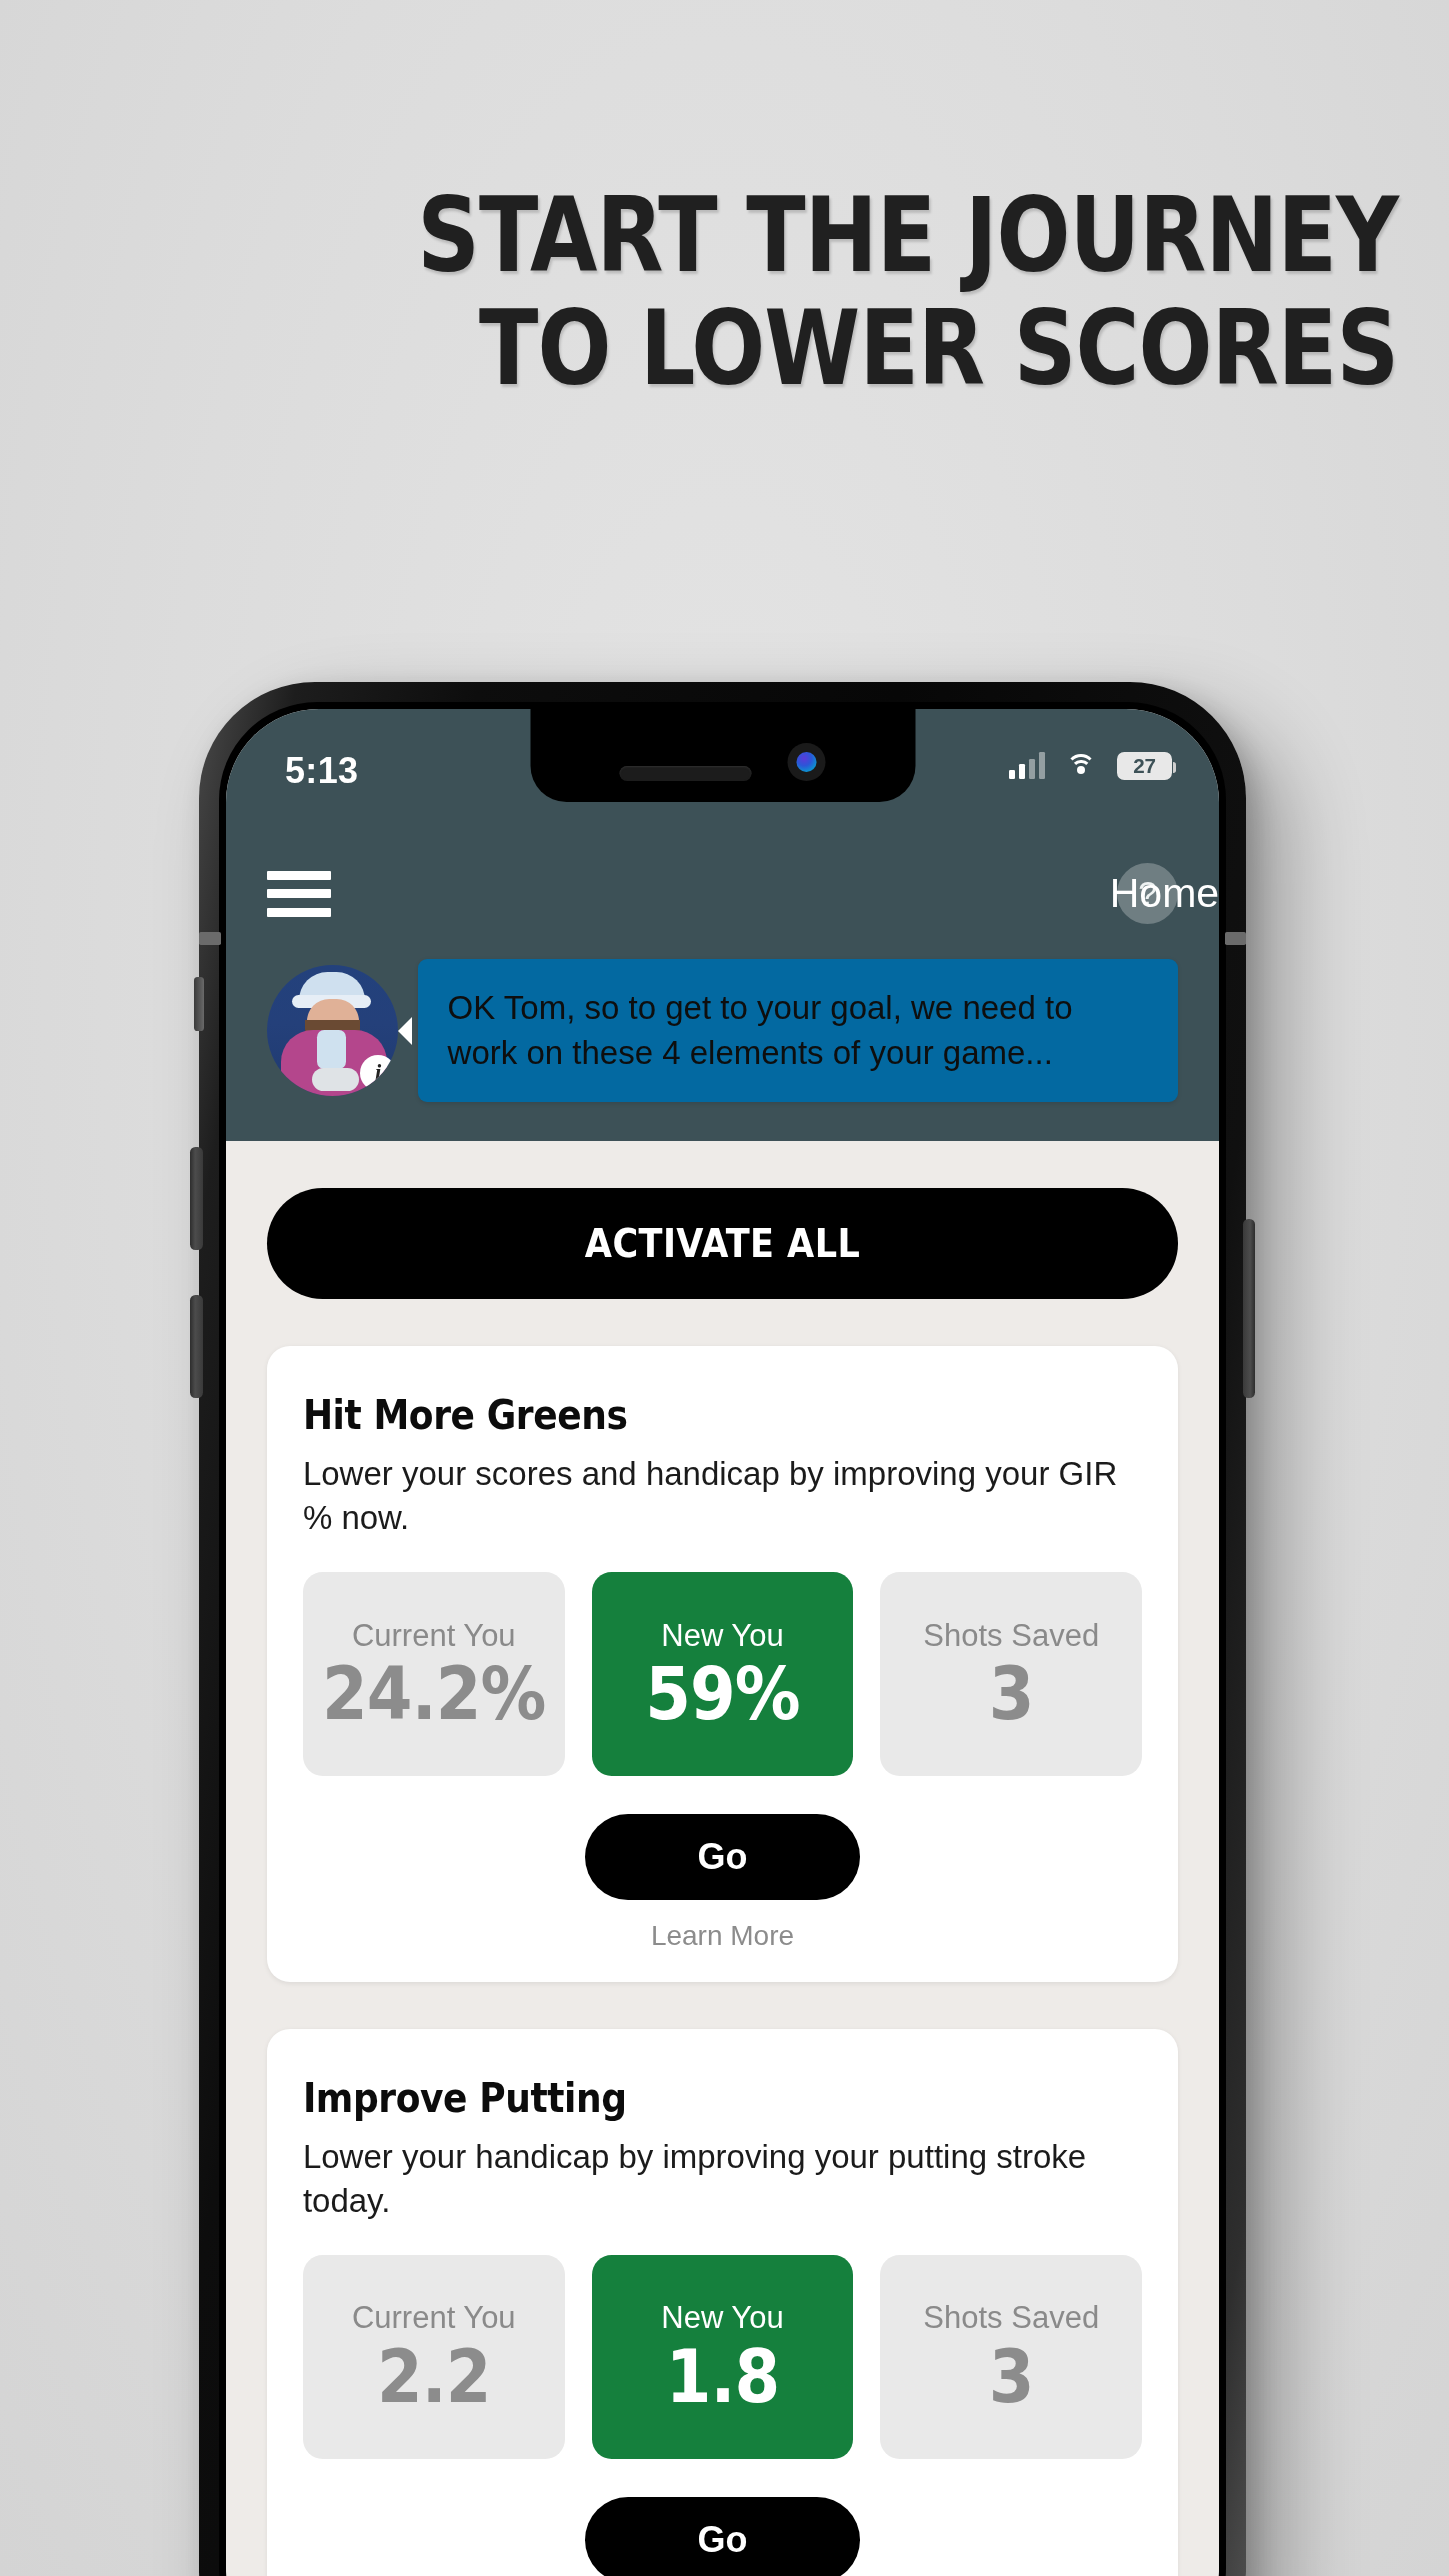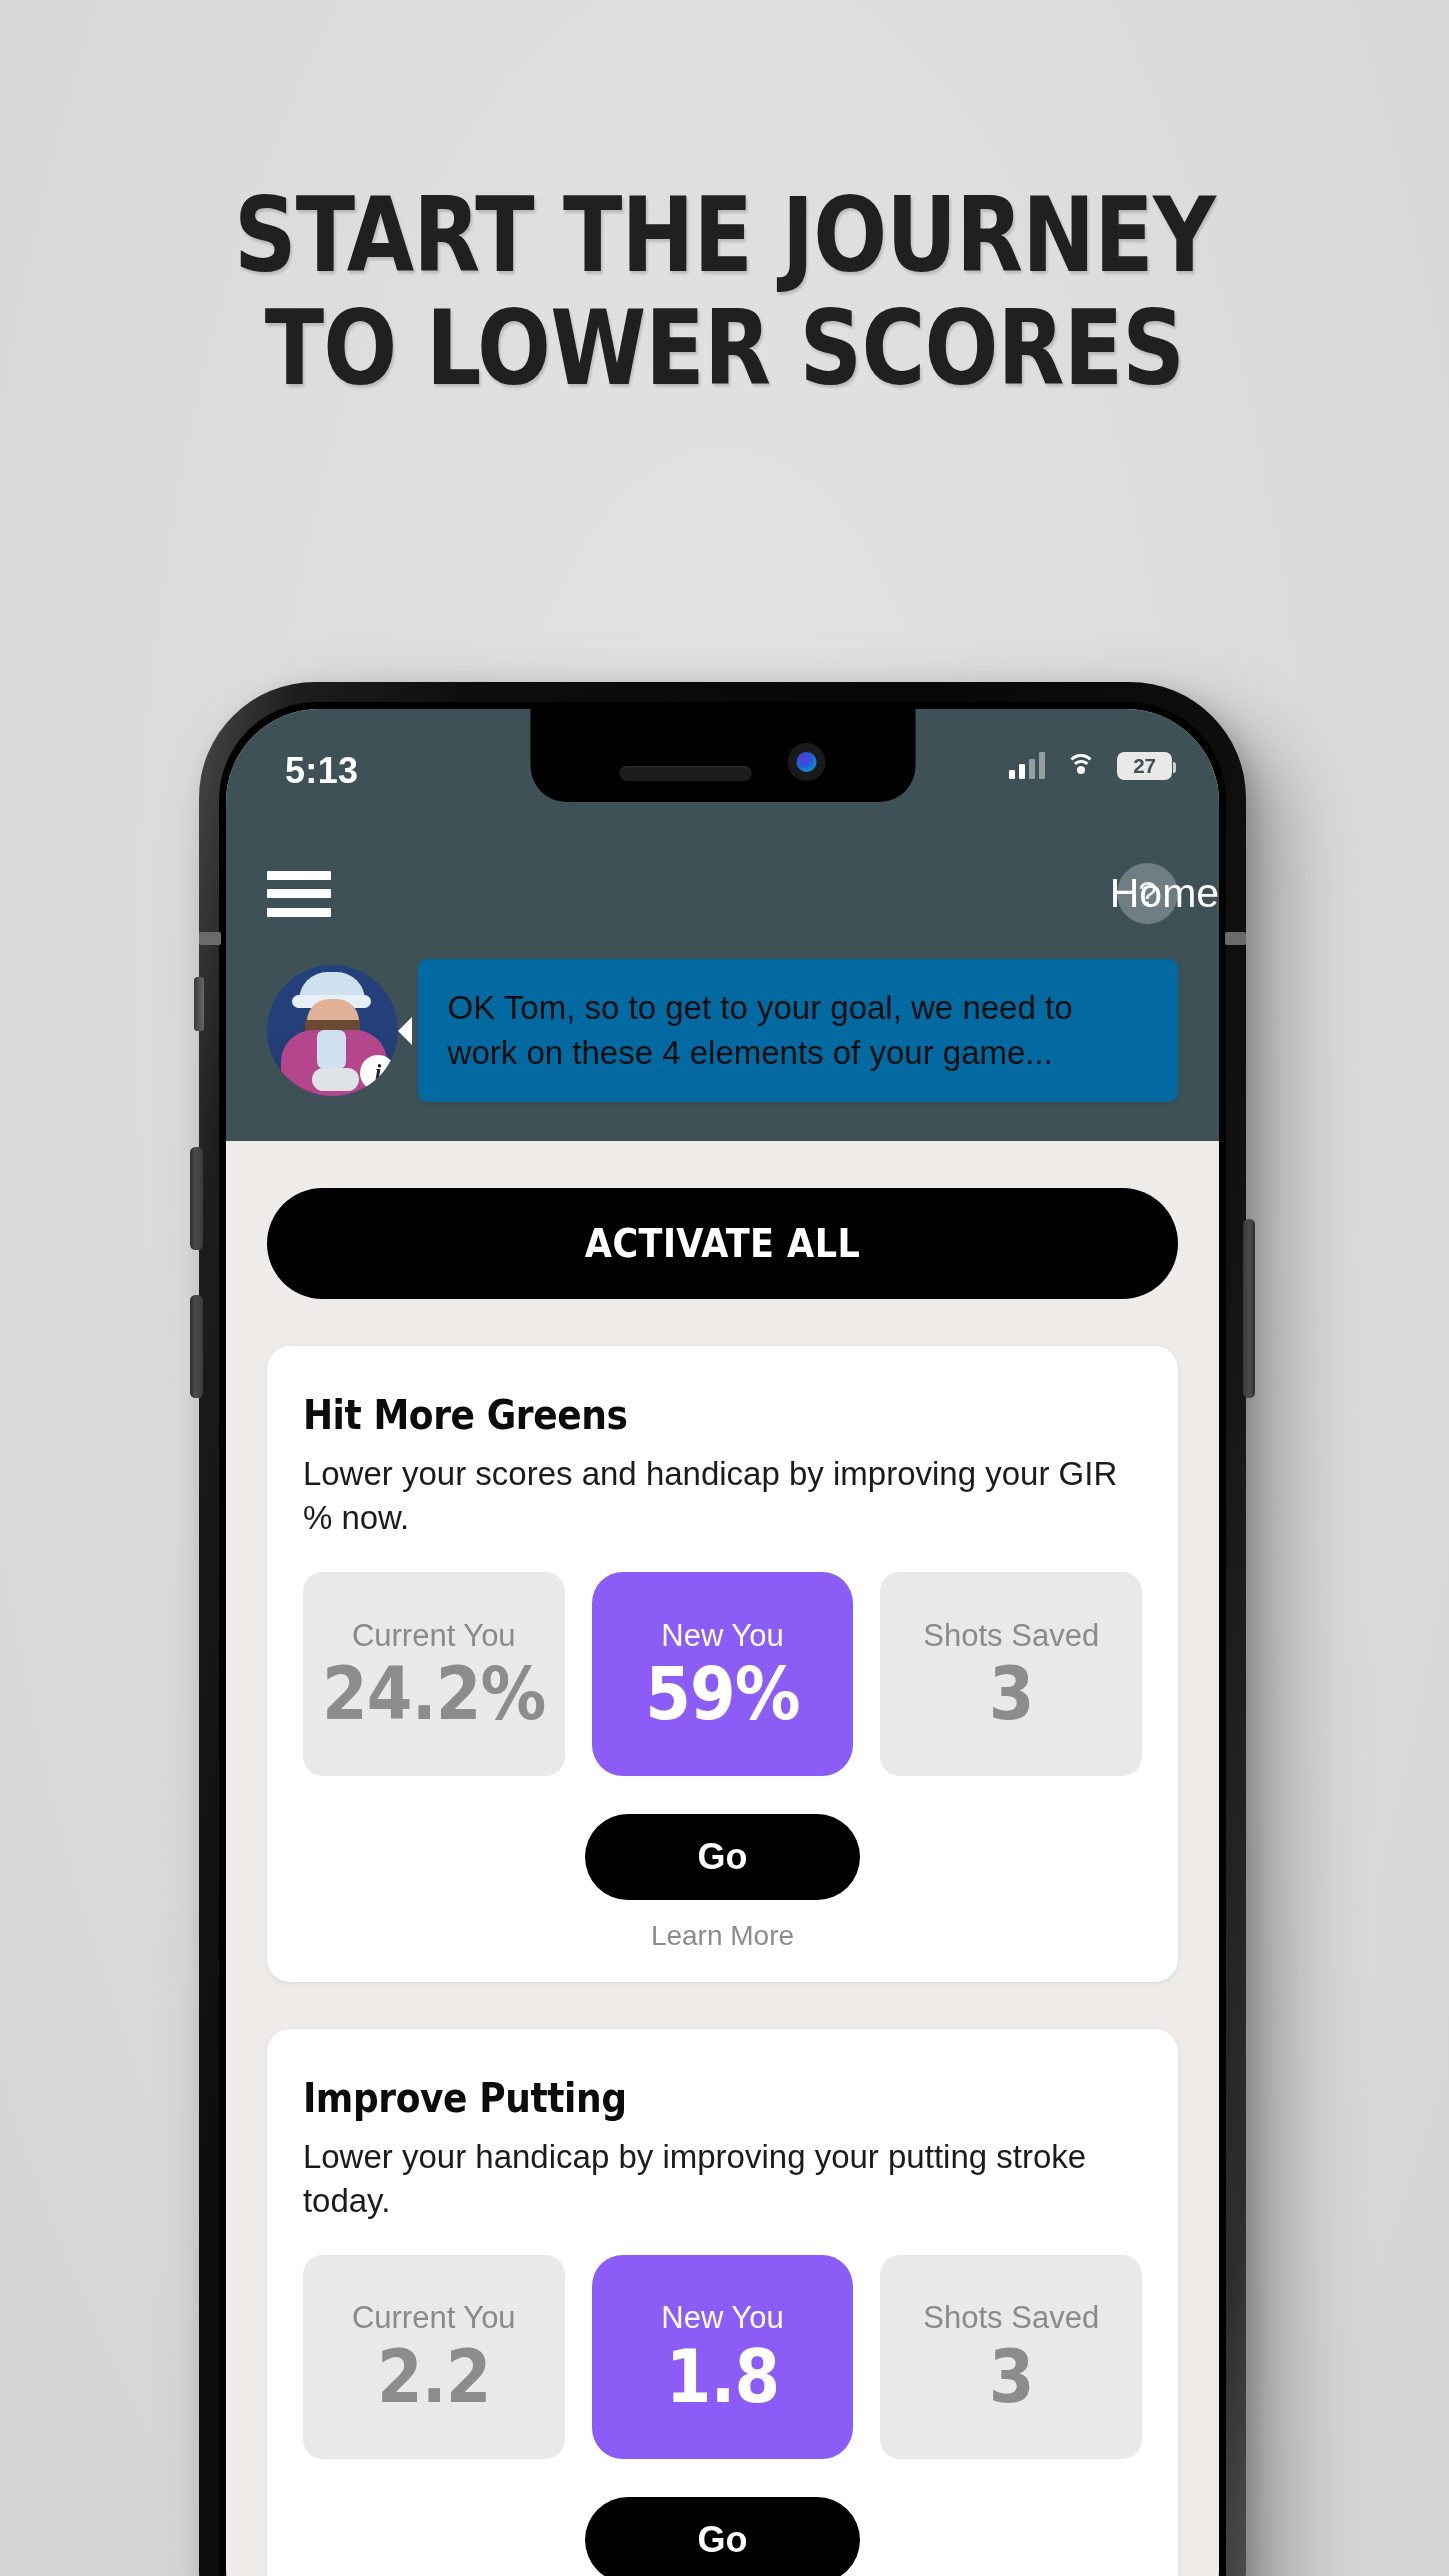--- a/index.html
+++ b/index.html
@@ -12,21 +12,21 @@
 
   body {
     background: radial-gradient(ellipse at 50% 38%, #e4e4e4 0%, #dcdcdc 55%, #d4d4d4 100%);
     position:relative;
   }
 
   
   .headline-wrap {
     position:absolute;
     top:179px; left:0; right:0;
-    text-align:center;
+    text-align:right;
   }
   .headline-line {
     font-family:"Liberation Sans Narrow","DejaVu Sans Condensed","Liberation Sans", sans-serif;
     font-weight:bold;
     font-size:104px;
     line-height:1.09;
     letter-spacing:-0.9px;
     color:#202020;
     transform:scaleX(0.93);
     text-shadow:1.8px 2.7px 2.7px rgba(0,0,0,0.16);
@@ -311,21 +311,21 @@
   }
   .tile {
     flex:1;
     height:204px;
     border-radius:19.7px;
     background:#e9e9e9;
     display:flex;flex-direction:column;
     align-items:center;justify-content:center;
     gap:3.6px;
   }
-  .tile.accent { background:#8b5cf6;border-radius:31px; }
+  .tile.accent { background:#15803d; }
   .tile-label {
     font-size:31px;
     color:#8a8a8a;
     font-weight:400;
   }
   .tile.accent .tile-label { color:#ffffff; }
   .tile-value {
     font-family:"Liberation Sans Narrow","DejaVu Sans Condensed","Liberation Sans",sans-serif;
     font-weight:bold;
     font-size:73px;

